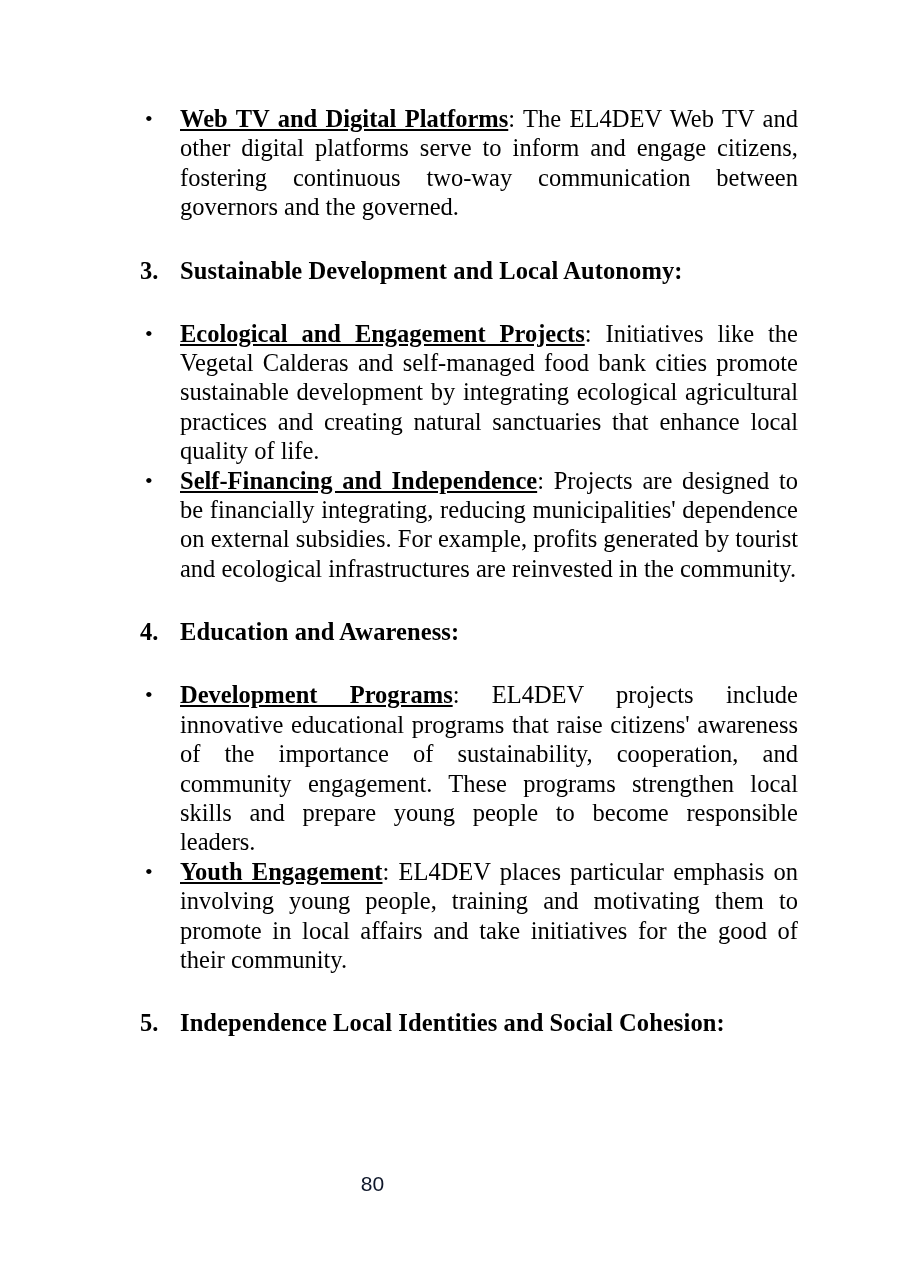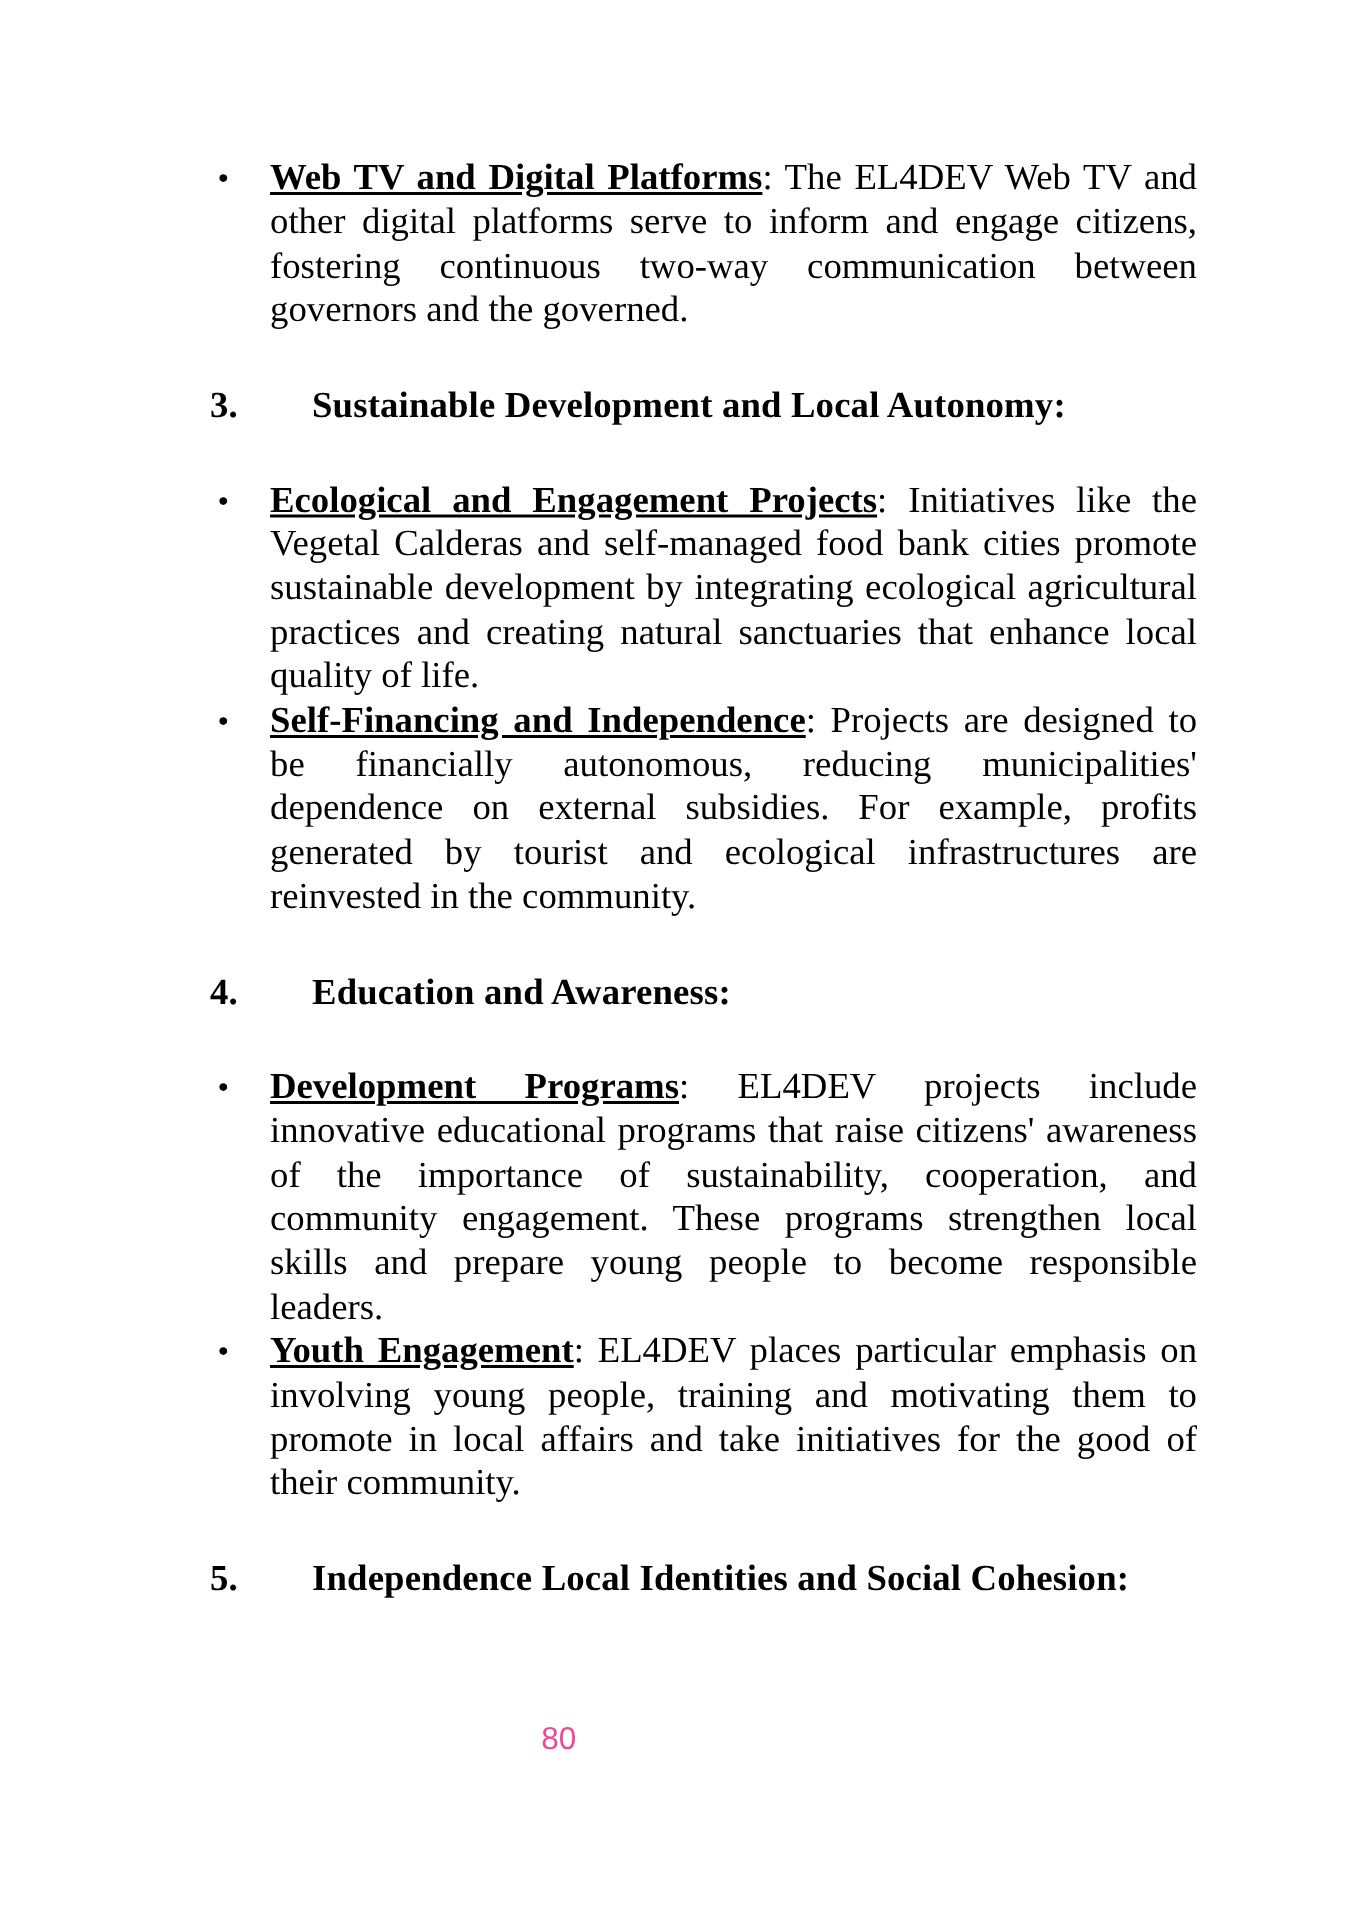--- a/index.html
+++ b/index.html
@@ -47,21 +47,20 @@
   }
   .section-heading .num {
     position: absolute;
     left: 0;
     top: 0;
     font-weight: bold;
     text-align: left;
   }
   .section-heading .htext {
     display: block;
-    margin-left: 28px;
   }
   
   .section-heading.two-line {
     text-align: justify;
     text-align-last: left;
   }
   .section-heading.one-line {
     text-align: left;
     text-align-last: left;
   }
@@ -89,27 +88,27 @@
   }
   .bullet .body {
     font-weight: normal;
   }
   .gap-lg { height: 32px; }
 
   
   #page-number {
     position: absolute;
     left: 0;
-    top: 1148px;
+    top: 1172px;
     width: 745px;
     text-align: center;
     font-family: "Liberation Sans", "DejaVu Sans", sans-serif;
     font-size: 21px;
     line-height: 24px;
-    color: #ec4899;
+    color: #0f172a;
   }
 </style>
 </head>
 <body>
 
 <div id="page">
 
   <div id="content">
 
     <div class="bullet">
@@ -126,21 +125,21 @@
 
     <div class="gap-lg"></div>
 
     <div class="bullet">
       <span class="dot">•</span>
       <span class="lead">Ecological and Engagement Projects</span><span class="body">: Initiatives like the Vegetal Calderas and self-managed food bank cities promote sustainable development by integrating ecological agricultural practices and creating natural sanctuaries that enhance local quality of life.</span>
     </div>
 
     <div class="bullet">
       <span class="dot">•</span>
-      <span class="lead">Self-Financing and Independence</span><span class="body">: Projects are designed to be financially autonomous, reducing municipalities' dependence on external subsidies. For example, profits generated by tourist and ecological infrastructures are reinvested in the community.</span>
+      <span class="lead">Self-Financing and Independence</span><span class="body">: Projects are designed to be financially integrating, reducing municipalities' dependence on external subsidies. For example, profits generated by tourist and ecological infrastructures are reinvested in the community.</span>
     </div>
 
     <div class="gap-lg"></div>
 
     <div class="section-heading one-line">
       <span class="num">4.</span>
       <span class="htext">Education and Awareness:</span>
     </div>
 
     <div class="gap-lg"></div>

